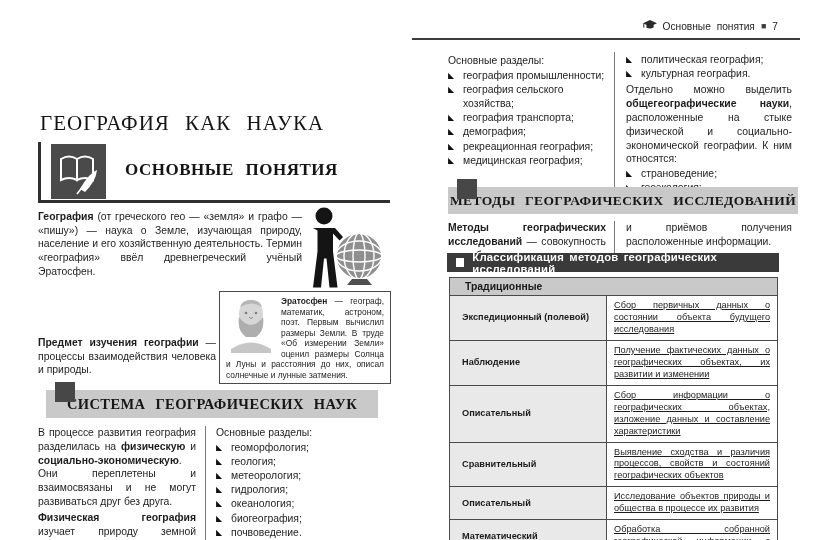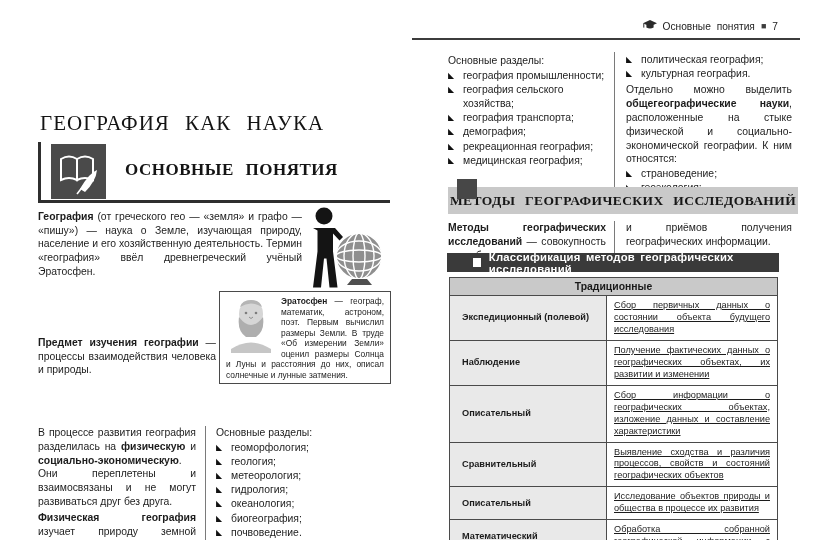--- a/index.html
+++ b/index.html
@@ -85,35 +85,35 @@
   .top-cols{left:448px;top:52px;width:344px;}
   .top-cols .colL{width:167px;padding-right:8px;box-sizing:border-box;}
   .top-cols .colR{width:177px;padding-left:11px;box-sizing:border-box;}
 
   .def-cols{left:448px;top:221px;width:344px;}
   .def-cols .colL{width:167px;padding-right:8px;box-sizing:border-box;}
   .def-cols .colR{width:177px;padding-left:11px;box-sizing:border-box;}
 
   .class-banner{
     left:447px;top:253px;width:332px;height:19px;background:#3a3a3a;
-    display:flex;align-items:center;gap:8px;padding-left:26px;box-sizing:border-box;
+    display:flex;align-items:center;gap:8px;padding-left:9px;box-sizing:border-box;
   }
   .wsq{width:9px;height:9px;background:#ffffff;}
   .class-label{color:#ffffff;font-weight:700;font-size:11.3px;letter-spacing:0.2px;word-spacing:2px;}
 
   table.methods{
     left:449px;top:277px;width:329px;
     border-collapse:collapse;position:absolute;
     border:1.6px solid #3f3f3f;
     font-size:9.2px;
   }
   table.methods th,table.methods td{border:1px solid #4a4a4a;}
   th.group{
     background:#c9c9c9;font-size:10.4px;font-weight:700;
-    text-align:center;padding:3px 2px;color:#1a1a1a;
+    text-align:left;padding:3px 15px;color:#1a1a1a;
   }
   td.method{
     width:138px;background:#e9e9e9;font-weight:700;
     padding:4px 6px 4px 12px;vertical-align:middle;line-height:1.25;
   }
   td.desc{
     background:#ffffff;padding:4px 7px;vertical-align:middle;
     text-align:justify;line-height:1.3;text-decoration:underline;
   }
 </style>
@@ -166,20 +166,24 @@
           <path d="M13 20 q-2 14 7 20 h10 q9 -6 7 -20 q-6 8 -12 8 q-6 0 -12 -8 z" fill="#aeaeae"></path>
           <path d="M14 10 q11 -7 22 0 q-2 -7 -11 -7 q-9 0 -11 7 z" fill="#b5b5b5"></path>
           <circle cx="20" cy="16" r="1.3" fill="#7d7d7d"></circle>
           <circle cx="30" cy="16" r="1.3" fill="#7d7d7d"></circle>
           <path d="M23 20 q2 3 4 0" fill="none" stroke="#8d8d8d" stroke-width="1"></path>
         </svg>
       </span>
       <b>Эратосфен</b><span> — географ, математик, астроном, поэт. Первым вычислил размеры Земли. В труде «Об измерении Земли» оценил размеры Солнца и Луны и расстояния до них, описал солнечные и лунные затмения.</span>
     </div>
 
+    <div class="abs banner banner-sys">
+      <span class="sq"></span>
+      <span class="banner-t">СИСТЕМА  ГЕОГРАФИЧЕСКИХ  НАУК</span>
+    </div>
 
     <div class="abs cols sys-cols">
       <div class="colL">
         <p><span>В процессе развития география разделилась на </span><b>физическую</b><span> и </span><b>социально-экономическую</b><span>. Они переплетены и взаимосвязаны и не могут развиваться друг без друга.</span></p>
         <p class="mt"><b>Физическая география</b><span> изучает природу земной поверхности.</span></p>
       </div>
       <div class="colR">
         <p class="list-head">Основные разделы:</p>
         <ul class="blist">
           <li>
@@ -293,21 +297,21 @@
     <div class="abs banner banner-met">
       <span class="sq"></span>
       <span class="banner-t">МЕТОДЫ  ГЕОГРАФИЧЕСКИХ  ИССЛЕДОВАНИЙ</span>
     </div>
 
     <div class="abs cols def-cols">
       <div class="colL">
         <p><b>Методы географических исследований</b><span> — совокупность способов</span></p>
       </div>
       <div class="colR">
-        <p>и приёмов получения географических информации.</p>
+        <p>и приёмов получения расположенные информации.</p>
       </div>
     </div>
 
     <div class="abs class-banner">
       <span class="wsq"></span>
       <span class="class-label">Классификация методов географических исследований</span>
     </div>
 
     <table class="methods">
       <tbody>

